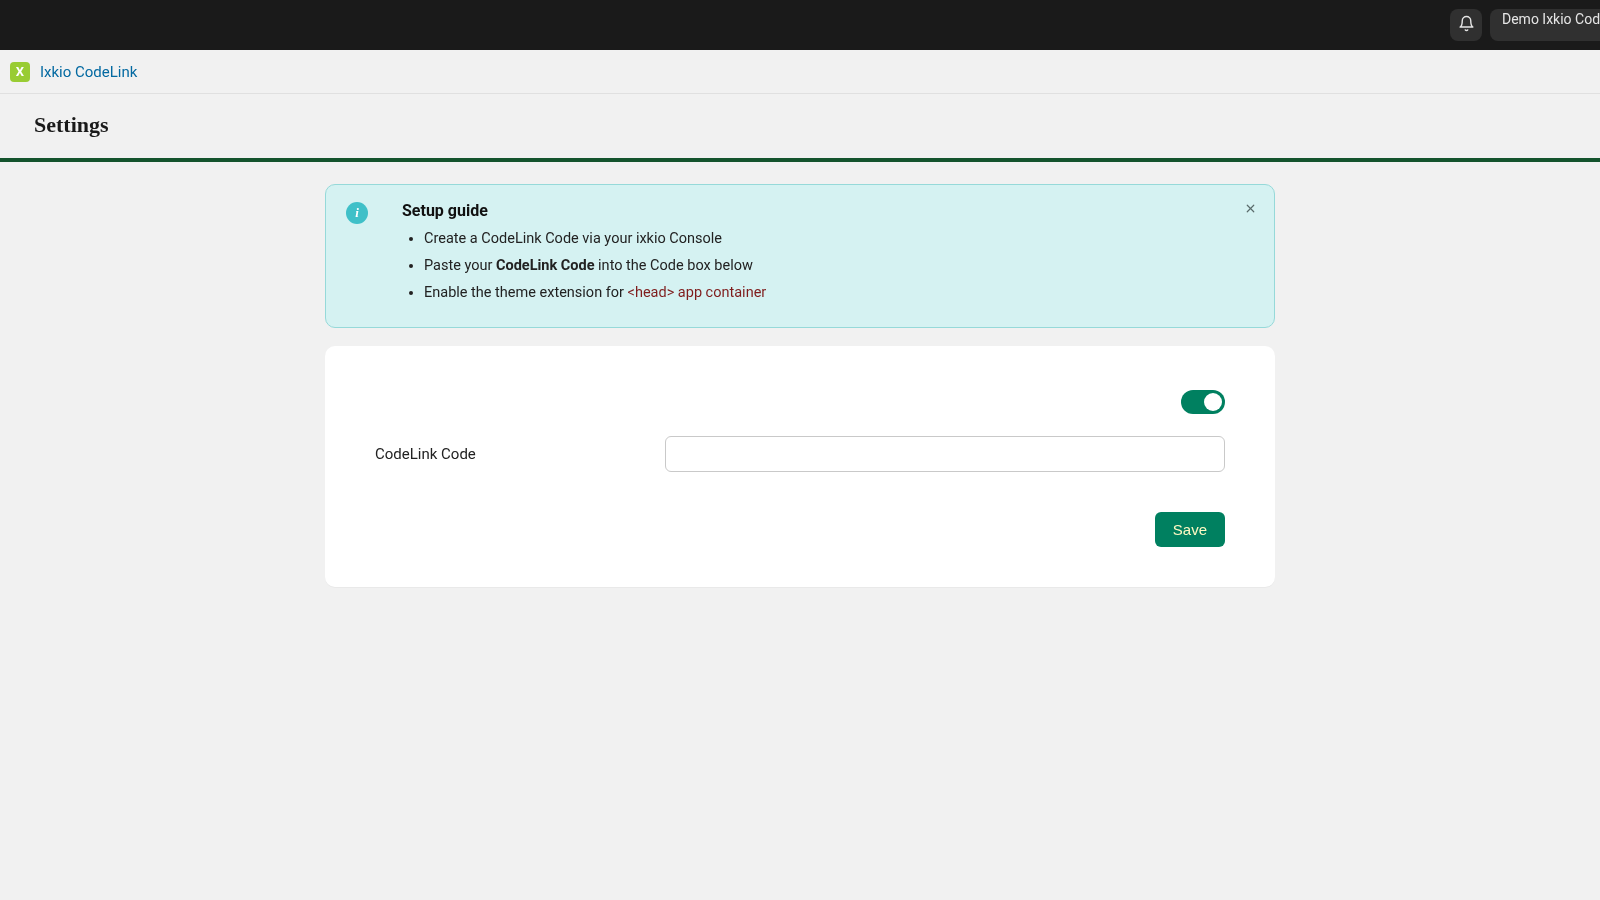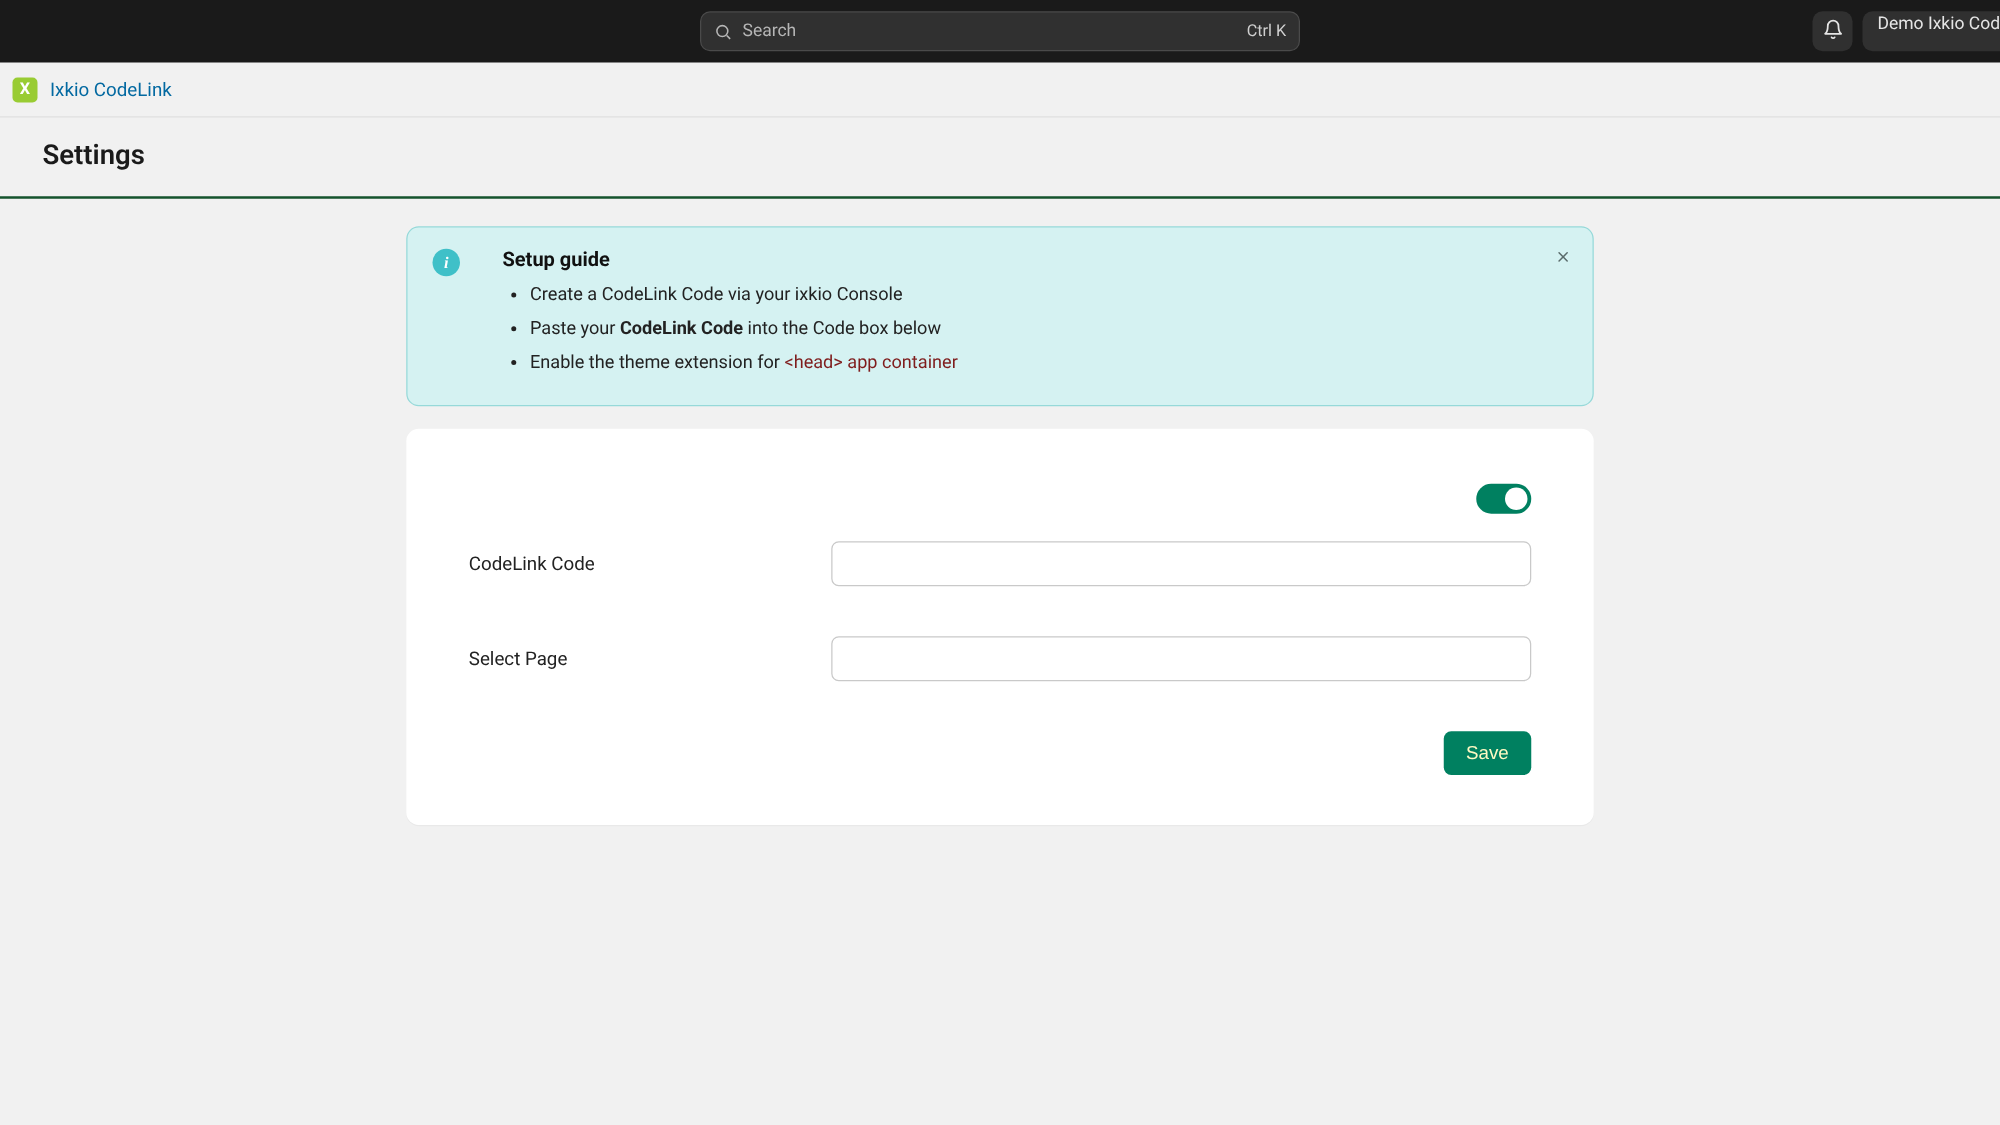--- a/index.html
+++ b/index.html
@@ -95,21 +95,22 @@
     justify-content: center;
     color: #fff;
     font-weight: 700;
     font-size: 13px;
   }
   .app-name { font-size: 15px; color: #0369a1; }
 
   
   .page-head {
     padding: 18px 34px 20px;
-    border-bottom: 2px solid #14532d;
+    border-bottom: 4px solid #14532d;
+    font-family: Liberation Serif, serif;
   }
   .page-head h1 { font-size: 22px; font-weight: 600; color: #1a1a1a; }
 
   
   .content {
     width: 950px;
     margin: 22px auto 0;
     display: flex;
     flex-direction: column;
     gap: 18px;
@@ -184,30 +185,20 @@
     border-radius: 6px;
     padding: 9px 18px;
     font-size: 15px;
     cursor: pointer;
   }
 </style>
 </head>
 <body>
 
 <div class="topbar">
-  <div class="search-wrap">
-    <span class="mag">
-      <svg width="15" height="15" viewBox="0 0 24 24" fill="none" stroke="#b6b6b6" stroke-width="2">
-        <circle cx="11" cy="11" r="7"></circle>
-        <line x1="21" y1="21" x2="16.65" y2="16.65"></line>
-      </svg>
-    </span>
-    <span class="ph">Search</span>
-    <span class="kbd">Ctrl K</span>
-  </div>
   <div class="topbar-right">
     <div class="bell-btn">
       <span>
         <svg width="17" height="17" viewBox="0 0 24 24" fill="none" stroke="#e5e5e5" stroke-width="2" stroke-linecap="round" stroke-linejoin="round">
           <path d="M18 8a6 6 0 0 0-12 0c0 7-3 9-3 9h18s-3-2-3-9"></path>
           <path d="M13.73 21a2 2 0 0 1-3.46 0"></path>
         </svg>
       </span>
     </div>
     <div class="store-pill">
@@ -264,23 +255,19 @@
       <div class="toggle">
         <div class="knob"></div>
       </div>
     </div>
 
     <div class="form-row">
       <div class="lbl">CodeLink Code</div>
       <input class="fld" type="text" value="" style="">
     </div>
 
-    <div class="form-row">
-      <div class="lbl">Select Page</div>
-      <input class="fld" type="text" value="" style="">
-    </div>
 
     <div class="actions">
       <button class="btn-save">Save</button>
     </div>
   </div>
 
 </div>
 
 </body></html>

